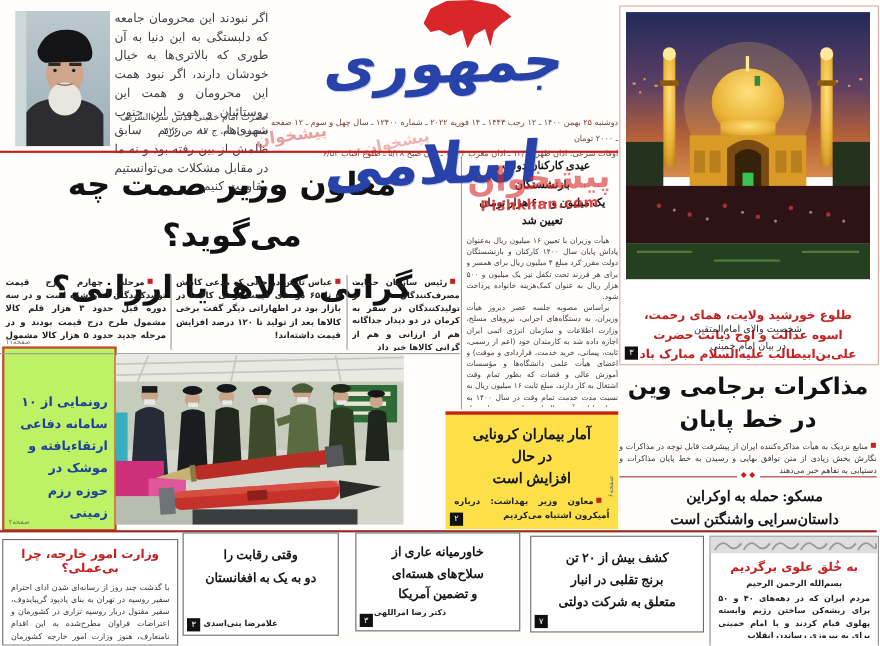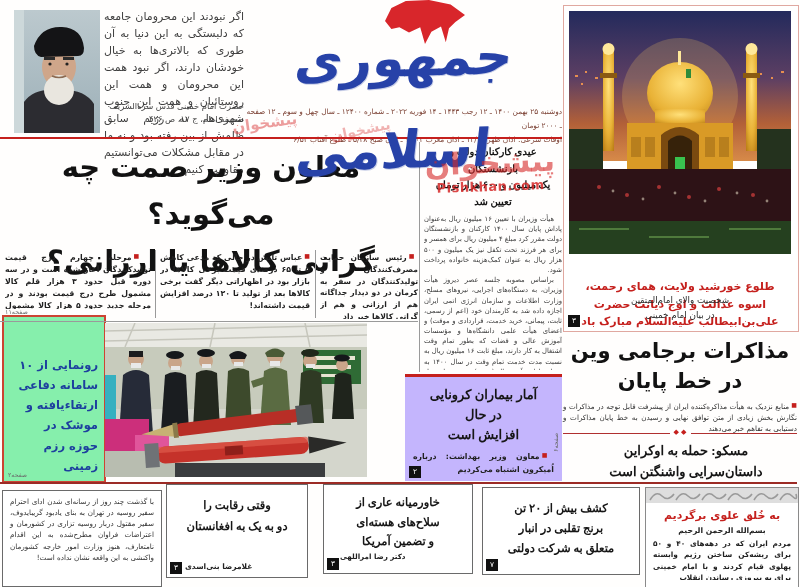--- a/index.html
+++ b/index.html
@@ -184,21 +184,21 @@
       <div style="text-indent:8px;">براساس مصوبه جلسه عصر دیروز هیأت وزیران، به دستگاه‌های اجرایی، نیروهای مسلح، وزارت اطلاعات و سازمان انرژی اتمی ایران اجازه داده شد به کارمندان خود (اعم از رسمی، ثابت، پیمانی، خرید خدمت، قراردادی و موقت) و اعضای هیأت علمی دانشگاه‌ها و مؤسسات آموزش عالی و قضات که بطور تمام وقت اشتغال به کار دارند، مبلغ ثابت ۱۶ میلیون ریال به نسبت مدت خدمت تمام وقت در سال ۱۴۰۰ به عنوان پاداش آخر سال (عیدی) در بهمن از محل بودجه مصوب دستگاه‌های اجرایی پرداخت کنند.</div>
     </div>
 
   </div>
 
   <div class="abs ctr" style="left:412px;top:146px;width:156px;z-index:6;transform:rotate(-2deg);">
     <div class="watermark-fa" style="font-size:30px;line-height:1.1;">پیشخوان</div>
     <div class="watermark-en" style="font-size:13px;letter-spacing:.5px;">Pishkhan.com</div>
   </div>
 
-  <div class="abs" style="left:2px;top:315px;width:100px;height:164px;border:2px solid #cc4433;background:#86efac;">
+  <div class="abs" style="left:2px;top:315px;width:100px;height:164px;border:2px solid #cc4433;background:#bef264;">
     <div class="rtl" style="position:absolute;right:6px;top:38px;width:86px;font-size:11.5px;font-weight:bold;line-height:1.75;color:#1d3f9e;text-align:right;">رونمایی از ۱۰ سامانه دفاعی ارتقاءیافته و موشک در حوزه رزم زمینی</div>
     <div class="abs" style="left:4px;bottom:3px;font-size:6.2px;color:#6a6a6a;">صفحه۲</div>
   </div>
 
   <div class="abs hairline" style="left:0;top:321px;width:418px;height:1px;"></div>
   <div class="abs" style="left:105px;top:323px;width:262px;height:154px;">
     <svg width="262" height="154" viewBox="0 0 262 154">
       <rect width="262" height="154" fill="#d4d6cc"></rect>
       <rect width="262" height="24" fill="#e9e9e3"></rect>
       <g stroke="#c6c6bc" stroke-width="1.5">
@@ -263,21 +263,21 @@
         <rect x="52" y="118" width="152" height="17" rx="8" fill="#c5322a"></rect>
         <rect x="52" y="118" width="152" height="6" rx="3" fill="#de5a4c" opacity="0.7"></rect>
         <path d="M204,118 L242,126.5 L204,135 Z" fill="#2a2a28"></path>
         <rect x="40" y="114" width="14" height="24" fill="#6f7276"></rect>
         <rect x="120" y="122" width="18" height="9" fill="#8f1f1a"></rect>
       </g>
       <rect x="70" y="140" width="150" height="14" fill="#3a3c3e"></rect>
     </svg>
   </div>
 
-  <div class="abs" style="left:405px;top:374px;width:157px;height:104px;border-top:3px solid #c5201d;background:#c4b5fd;">
+  <div class="abs" style="left:405px;top:374px;width:157px;height:104px;border-top:3px solid #c5201d;background:#fde047;">
     <div class="ctr bold blk" style="margin-top:8px;font-size:13px;line-height:1.55;">
       <div>آمار بیماران کرونایی</div>
       <div>در حال</div>
       <div>افزایش است</div>
     </div>
     <div class="rtl jst" style="margin:5px 8px 0 8px;font-size:7.8px;font-weight:bold;line-height:1.6;color:#222;">
       <span class="sq">■</span><span>معاون وزیر بهداشت: درباره اُمیکرون اشتباه می‌کردیم</span>
     </div>
     <div class="abs pagebadge" style="left:4px;bottom:3px;">۲</div>
   </div>
@@ -297,20 +297,21 @@
   </div>
   <div class="abs ctr bold blk" style="left:575px;top:441px;width:222px;font-size:13px;line-height:1.6;">
     <div>مسکو: حمله به اوکراین</div>
     <div>داستان‌سرایی واشنگتن است</div>
   </div>
   <div class="abs" style="left:552px;top:452px;font-size:6.3px;color:#6a6a6a;transform:rotate(-90deg);transform-origin:left top;">صفحه۶</div>
 
   <div class="abs maroon" style="left:0;top:482px;width:797px;height:2px;"></div>
 
   <div class="abs boxframe" style="left:2px;top:490px;width:158px;height:95px;overflow:hidden;">
+    <div class="ctr bold" style="margin-top:6px;font-size:11px;color:#c5201d;">وزارت امور خارجه، چرا بی‌عملی؟</div>
     <div class="rtl jst" style="margin:5px 7px 0 7px;font-size:7.2px;line-height:1.55;color:#333;">با گذشت چند روز از رسانه‌ای شدن ادای احترام سفیر روسیه در تهران به بنای یادبود گریبایدوف، سفیر مقتول دربار روسیه تزاری در کشورمان و اعتراضات فراوان مطرح‌شده به این اقدام نامتعارف، هنوز وزارت امور خارجه کشورمان واکنشی به این واقعه نشان نداده است!</div>
   </div>
 
   <div class="abs boxframe" style="left:166px;top:484px;width:140px;height:92px;">
     <div class="ctr bold blk" style="margin-top:10px;font-size:11.5px;line-height:1.8;">
       <div>وقتی رقابت را</div>
       <div>دو به یک به افغانستان</div>
     </div>
     <div class="abs bold" style="left:18px;bottom:6px;font-size:7.5px;color:#222;">غلامرضا بنی‌اسدی</div>
     <div class="abs pagebadge" style="left:3px;bottom:3px;">۳</div>

